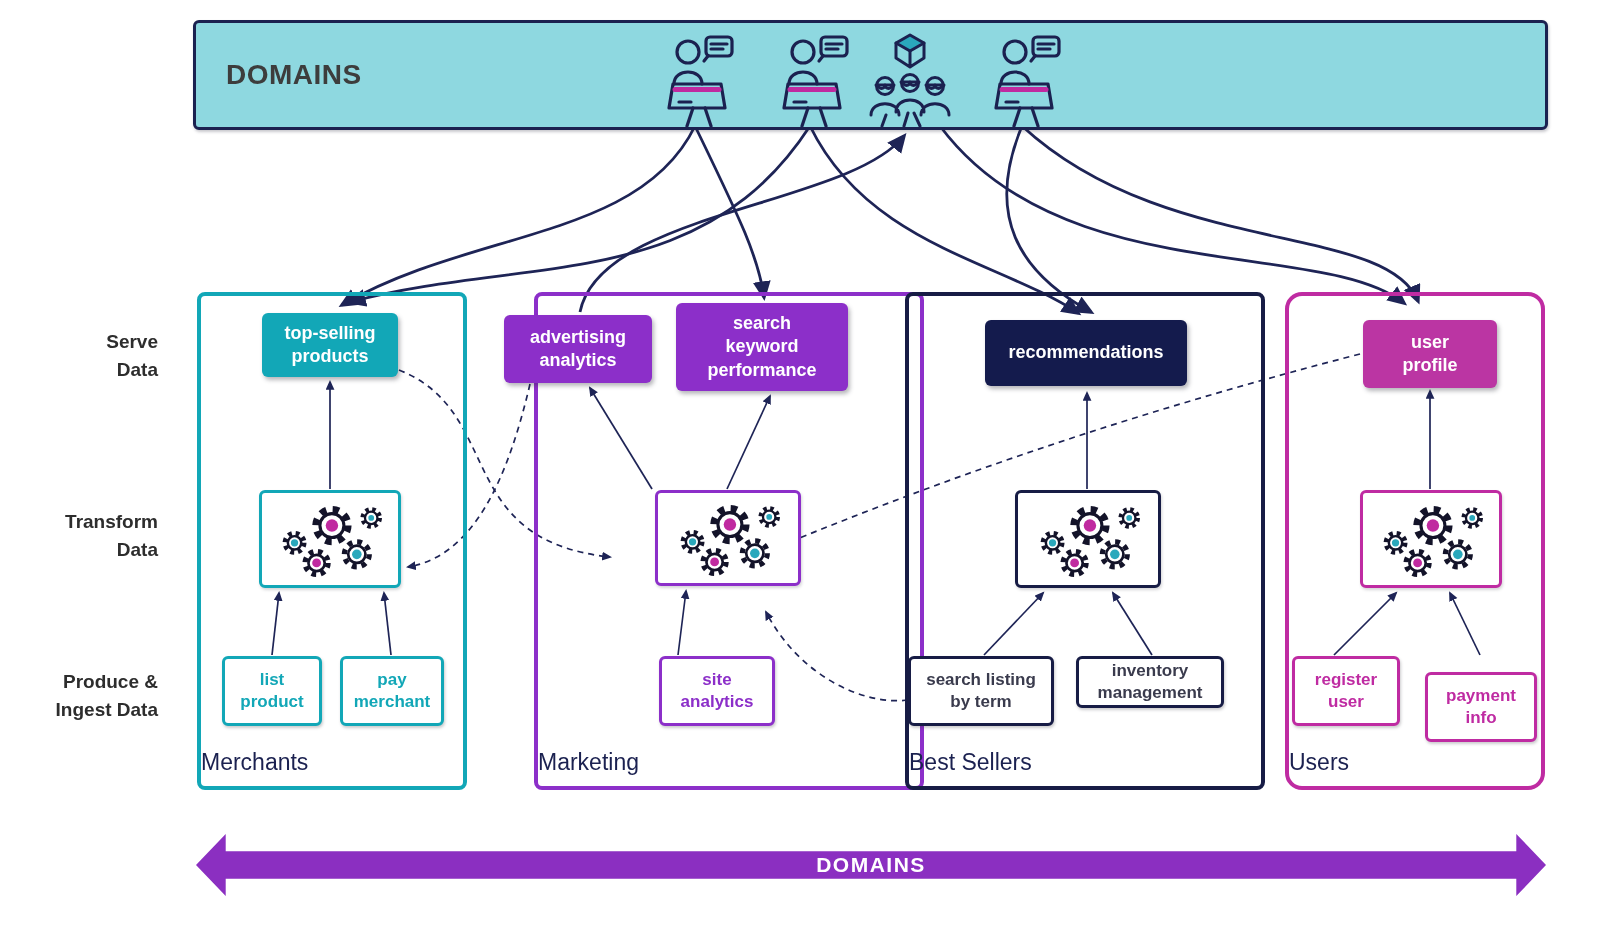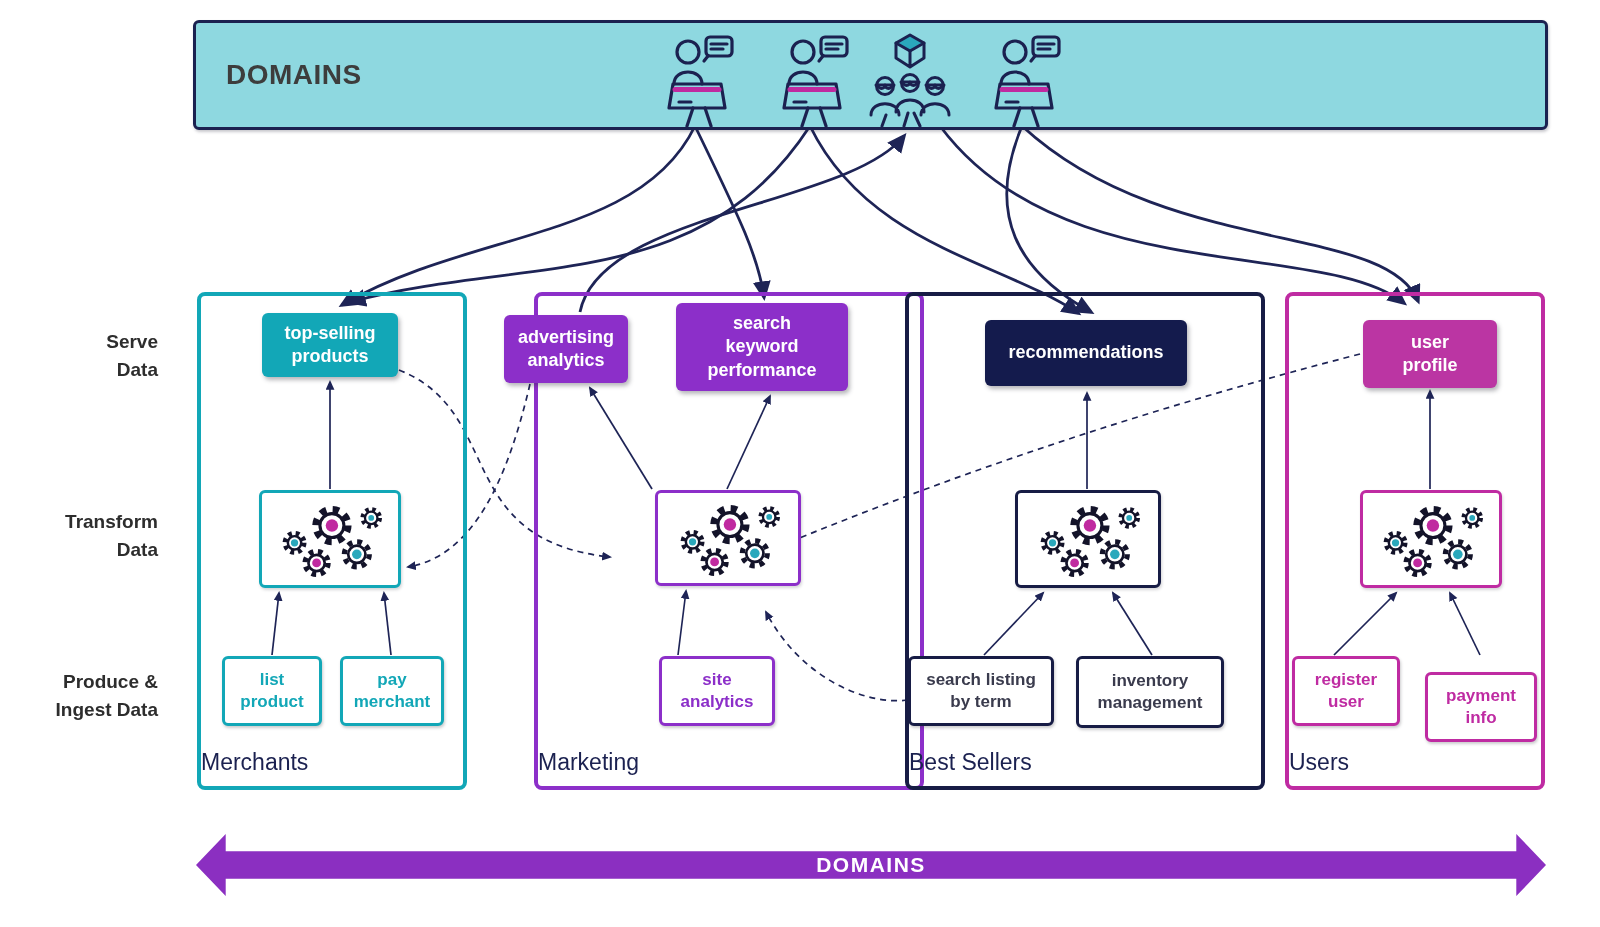--- a/index.html
+++ b/index.html
@@ -169,27 +169,27 @@
 
   <div class="domain bd-teal" style="left:197px; width:270px;">
     <div class="domain-label">Merchants</div>
   </div>
   <div class="domain bd-purple" style="left:495px; width:390px;">
     <div class="domain-label">Marketing</div>
   </div>
   <div class="domain bd-navy" style="left:905px; width:360px;">
     <div class="domain-label">Best Sellers</div>
   </div>
-  <div class="domain bd-magenta" style="left:1285px; width:260px;">
+  <div class="domain bd-magenta" style="left:1285px; width:260px;border-radius:17px;">
     <div class="domain-label">Users</div>
   </div>
 
   <div class="node serve-node fill-teal" style="left:262px; top:313px; width:136px; height:64px;">top-selling
 products</div>
-  <div class="node serve-node fill-purple" style="left:504px; top:315px; width:124px; height:68px;">advertising
+  <div class="node serve-node fill-purple" style="left:504px; top:315px; width:148px; height:68px;">advertising
 analytics</div>
   <div class="node serve-node fill-purple" style="left:676px; top:303px; width:172px; height:88px;">search
 keyword
 performance</div>
   <div class="node serve-node fill-navy" style="left:985px; top:320px; width:202px; height:66px;">recommendations</div>
   <div class="node serve-node fill-magenta" style="left:1363px; top:320px; width:134px; height:68px;">user
 profile</div>
 
   <svg width="0" height="0" style="position:absolute">
     <defs>
@@ -240,21 +240,21 @@
   </div>
 
   <div class="node produce-node bd-teal tx-teal" style="left:222px; top:656px; width:100px; height:70px;">list
 product</div>
   <div class="node produce-node bd-teal tx-teal" style="left:340px; top:656px; width:104px; height:70px;">pay
 merchant</div>
   <div class="node produce-node bd-purple tx-purple" style="left:620px; top:656px; width:116px; height:70px;">site
 analytics</div>
   <div class="node produce-node bd-navy tx-dark" style="left:908px; top:656px; width:146px; height:70px;">search listing
 by term</div>
-  <div class="node produce-node bd-navy tx-dark" style="left:1076px; top:656px; width:148px; height:72px;">inventory
+  <div class="node produce-node bd-navy tx-dark" style="left:1076px; top:656px; width:148px; height:52px;">inventory
 management</div>
   <div class="node produce-node bd-magenta tx-magenta" style="left:1292px; top:656px; width:108px; height:70px;">register
 user</div>
   <div class="node produce-node bd-magenta tx-magenta" style="left:1425px; top:656px; width:112px; height:70px;margin-top:16px;">payment
 info</div>
 
   <div class="domains-arrow">
     <div class="domains-arrow-label">DOMAINS</div>
   </div>
 

